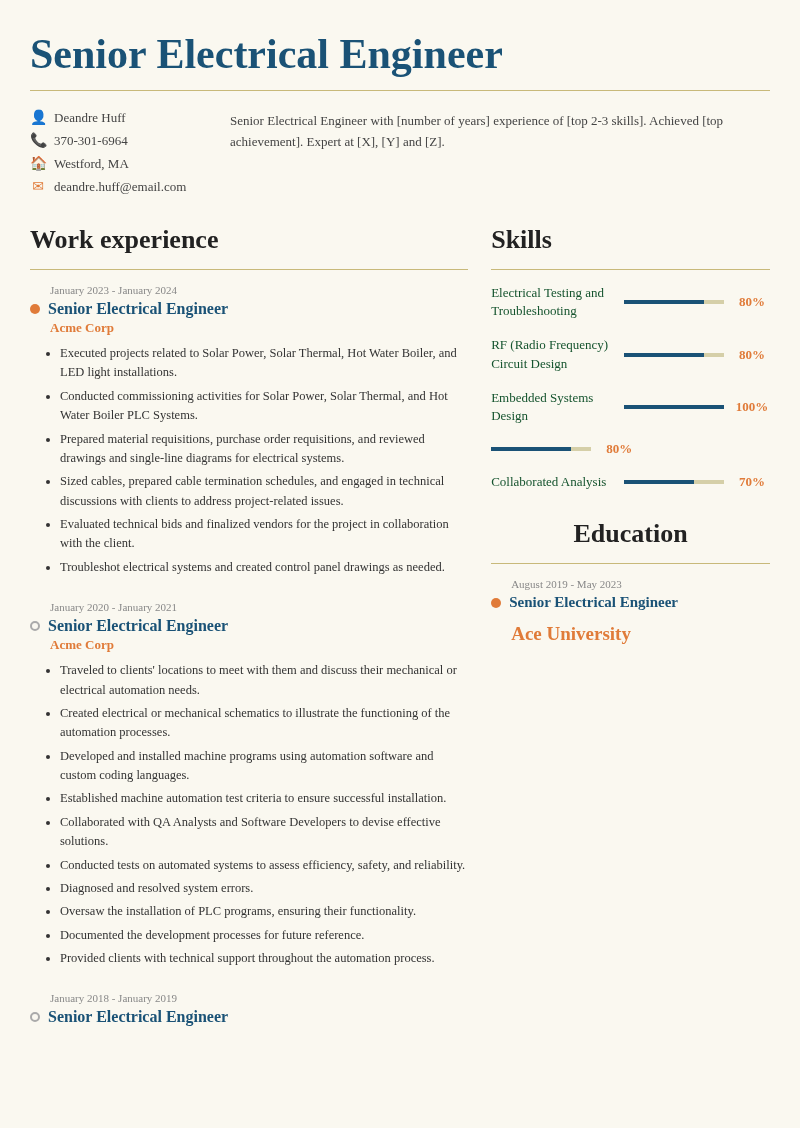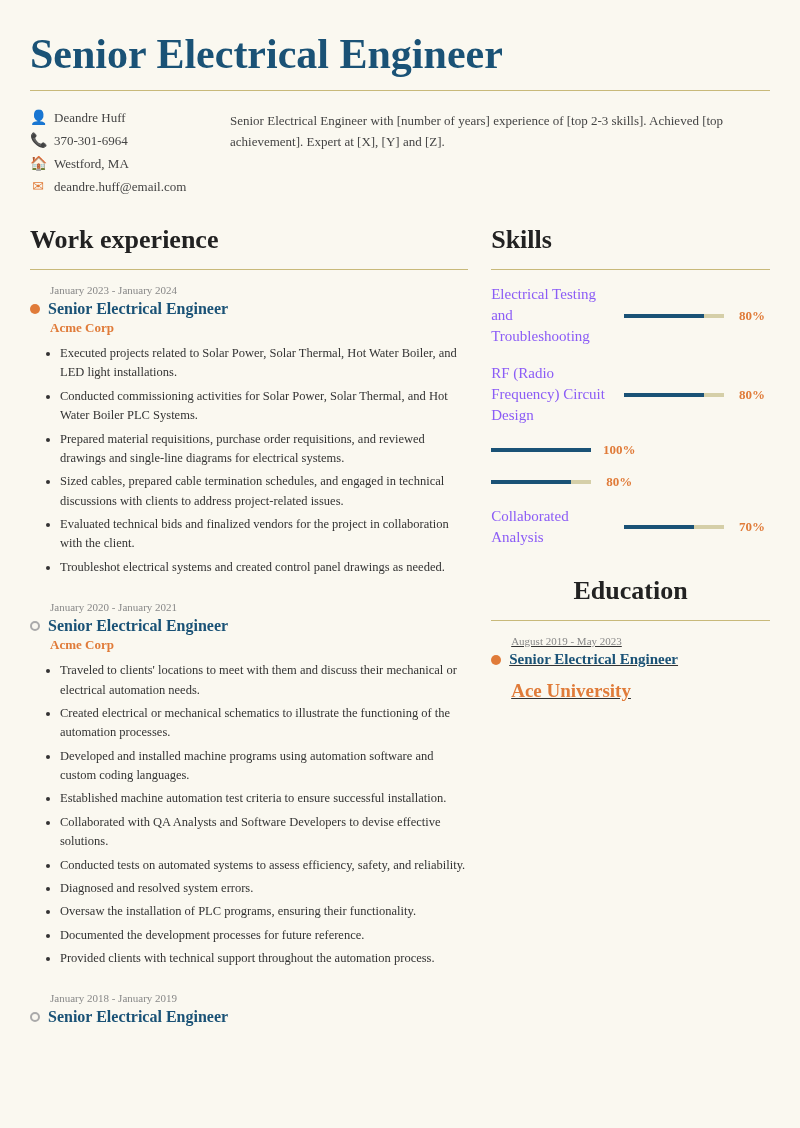--- a/index.html
+++ b/index.html
@@ -134,22 +134,22 @@
     .skill-item {
       margin-bottom: 16px;
     }
     .skill-row {
       display: flex;
       align-items: center;
       gap: 10px;
       margin-bottom: 2px;
     }
     .skill-name {
-      font-size: 15px;
-      color: #8b5cf6;
+      font-size: 13px;
+      color: #14532d;
       flex: 1;
       line-height: 1.4;
     }
     .skill-bar-container {
       width: 100px;
       height: 4px;
       background: #d5cfa8;
       position: relative;
       flex-shrink: 0;
     }
@@ -164,21 +164,20 @@
       font-size: 13px;
       color: #e07b39;
       font-weight: bold;
       min-width: 36px;
       text-align: center;
     }
     
     .edu-entry {
       margin-bottom: 18px;
       position: relative;
-      text-decoration: underline;
     }
     .edu-date {
       font-size: 11px;
       color: #888;
       margin-bottom: 4px;
       margin-left: 20px;
     }
     .edu-title {
       font-size: 15px;
       font-weight: bold;
@@ -295,20 +294,21 @@
         <span class="skill-name">RF (Radio Frequency) Circuit Design</span>
         <div class="skill-bar-container">
           <div class="skill-bar-fill" style="width:80%"></div>
         </div>
         <span class="skill-percent">80%</span>
       </div>
     </div>
 
     <div class="skill-item">
       <div class="skill-row">
+        <span class="skill-name">Embedded Systems Design</span>
         <div class="skill-bar-container">
           <div class="skill-bar-fill" style="width:100%"></div>
         </div>
         <span class="skill-percent">100%</span>
       </div>
     </div>
 
     <div class="skill-item">
       <div class="skill-row">
         <div class="skill-bar-container">

